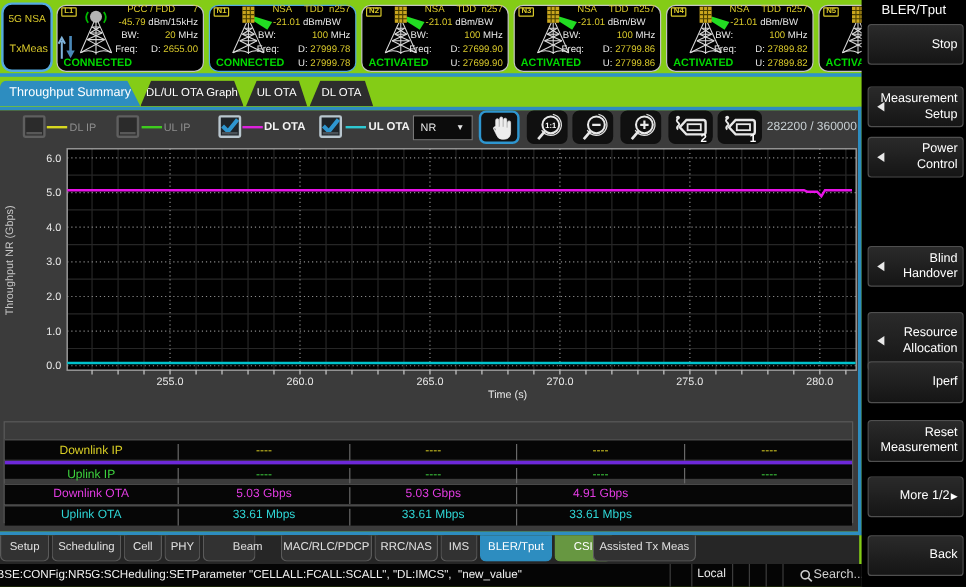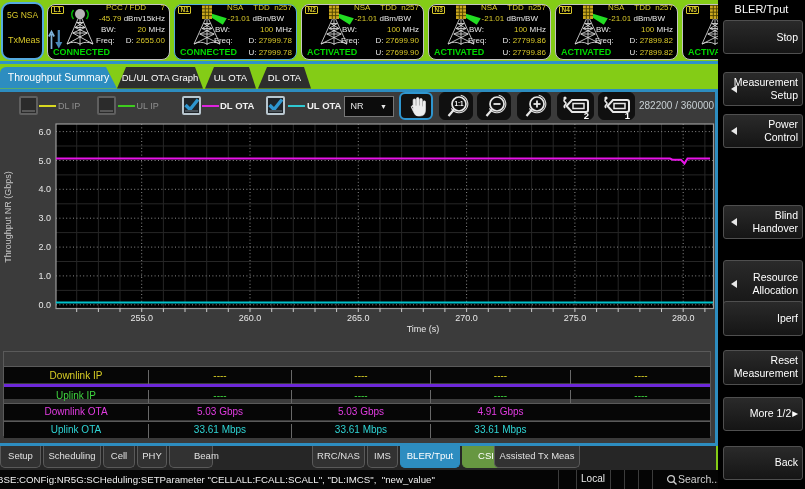--- a/index.html
+++ b/index.html
@@ -438,20 +438,21 @@
       <div class="abs" style="left:287px; width:139px; top:2.5px; text-align:center; font-size:10px; color:#2fd5d5; border-left:1.5px solid #686868; height:14px;">33.61 Mbps</div>
       <div class="abs" style="left:426px; width:140px; top:2.5px; text-align:center; font-size:10px; color:#2fd5d5; border-left:1.5px solid #686868; height:14px;">33.61 Mbps</div>
     </div>
   </div>
   <div id="btabs">
     <div class="btab" style="left:0px; width:41px; ">Setup</div>
     <div class="btab" style="left:43px; width:58px; ">Scheduling</div>
     <div class="btab" style="left:103px; width:32px; ">Cell</div>
     <div class="btab" style="left:137px; width:30px; ">PHY</div>
     <div class="btab" style="left:169px; width:44px;padding-left:24px; ">Beam Mgmt</div>
+    <div class="btab" style="left:234px; width:76px; ">MAC/RLC/PDCP</div>
     <div class="btab" style="left:312px; width:53px; ">RRC/NAS</div>
     <div class="btab" style="left:367px; width:31px; ">IMS</div>
     <div class="btab" style="left:400px; width:60px; background:#2d8dc0; color:#fff; border-color:#2d8dc0;">BLER/Tput</div>
     <div class="btab" style="left:462px; width:48px; background:#679741; color:#fff; border-color:#679741;">CSI</div>
     <div class="btab" style="left:494px; width:86px; ">Assisted Tx Meas</div>
   </div>
   <div id="statusbar">
     <div class="abs" style="left:-3px; top:3.5px; font-size:9.7px; color:#f0f0f0; white-space:nowrap;">BSE:CONFig:NR5G:SCHeduling:SETParameter "CELLALL:FCALL:SCALL", "DL:IMCS",&nbsp; "new_value"</div>
     <div class="abs" style="left:558px; top:0; width:1px; height:19px; background:#3c3c3c;"></div>
     <div class="abs" style="left:576px; top:0; width:1px; height:19px; background:#3c3c3c;"></div>

